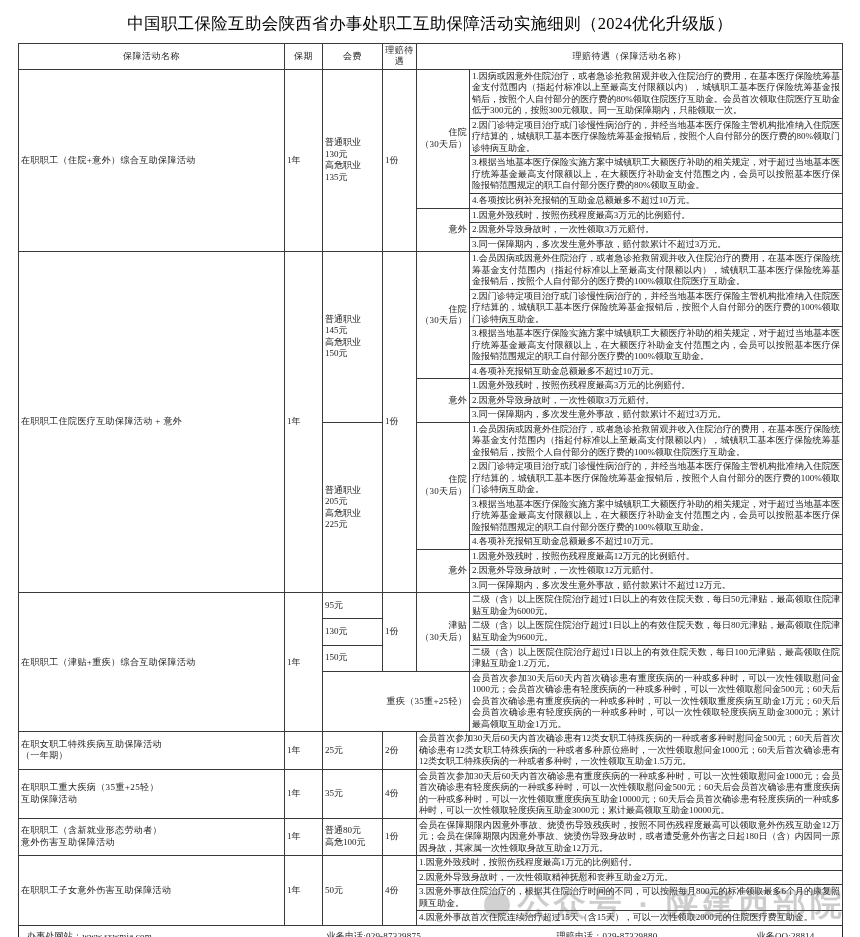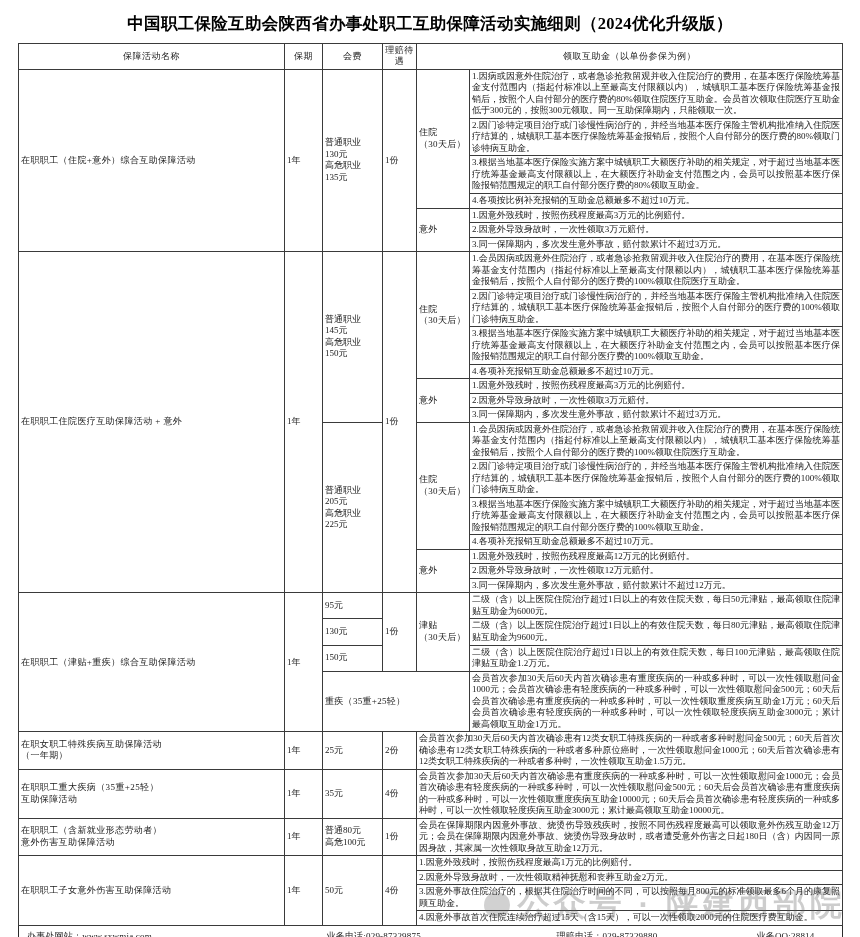--- a/index.html
+++ b/index.html
@@ -19,21 +19,21 @@
   #page {
     width: 860px;
     height: 937px;
     position: relative;
     box-sizing: border-box;
     padding: 0 18px;
   }
   .doc-title {
     text-align: center;
     font-size: 16.5px;
-    font-weight: bold;
+    font-weight: normal;
     letter-spacing: 0.3px;
     padding: 14px 0 9px 0;
     line-height: 1.2;
     color: #000;
   }
   table.main {
     border-collapse: collapse;
     width: 824px;
     table-layout: fixed;
     border: 1.6px solid #2b2b2b;
@@ -62,21 +62,21 @@
   }
   td.fee {
     text-align: left;
     font-size: 9.5px;
     line-height: 1.55;
   }
   td.term, td.share {
     font-size: 9.5px;
   }
   td.cat {
-    text-align: left;
+    text-align: right;
     font-size: 10px;
     line-height: 1.45;
     letter-spacing: 0.3px;
     margin-top: 16px;
   }
   td.benefit {
     text-align: justify;
     text-justify: inter-ideograph;
     font-size: 8.6px;
     line-height: 1.42;
@@ -138,21 +138,21 @@
       <col style="width:34px">
       <col style="width:53px">
       <col style="width:373px">
     </colgroup>
     <thead>
       <tr>
         <th class="hdr">保障活动名称</th>
         <th class="hdr">保期</th>
         <th class="hdr">会费</th>
         <th class="hdr">理赔待遇</th>
-        <th class="hdr" colspan="2">领取互助金（以单份参保为例）</th>
+        <th class="hdr" colspan="2">理赔待遇（保障活动名称）</th>
       </tr>
     </thead>
     <tbody>
 
       <tr>
         <td class="name thick-top" rowspan="7">在职职工（住院+意外）综合互助保障活动</td>
         <td class="term thick-top" rowspan="7">1年</td>
         <td class="fee thick-top" rowspan="7">
           <div>普通职业</div>
           <div>130元</div>

